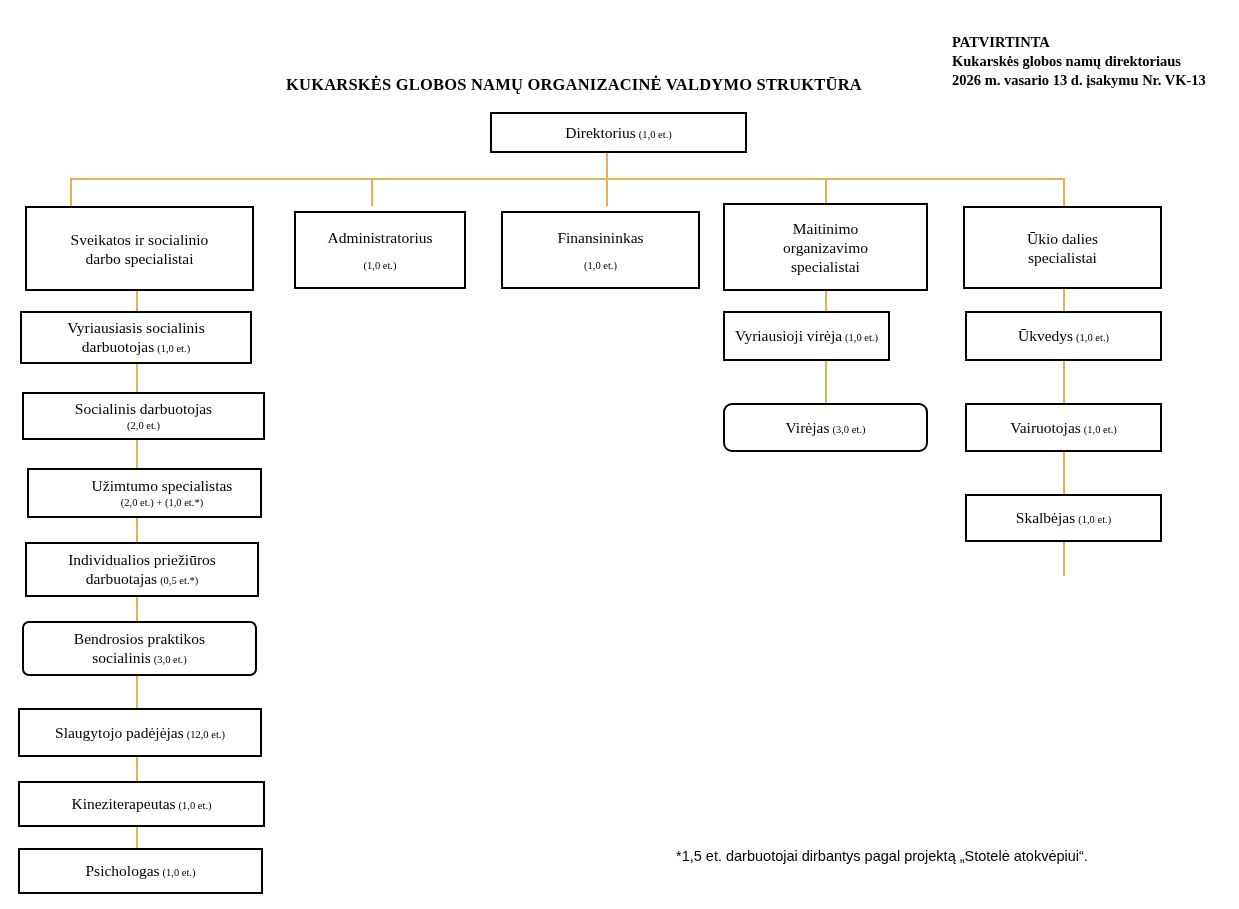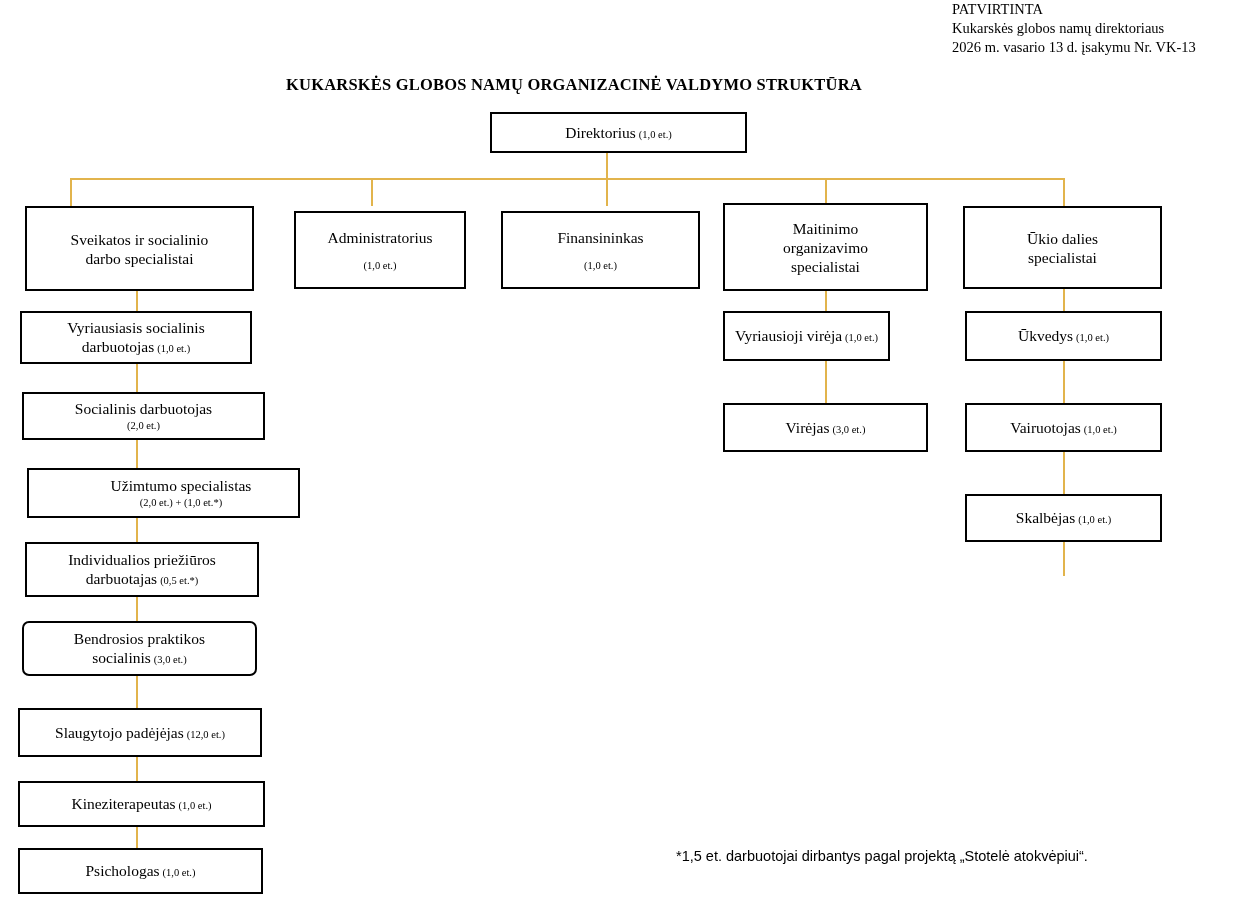--- a/index.html
+++ b/index.html
@@ -85,21 +85,21 @@
     line-height:19px;
     color:#000000;
     white-space:nowrap;
   }
 </style>
 </head>
 <body>
 
 <div id="stage">
 
-  <div class="approval" style="left:952px; top:0;">
+  <div class="approval" style="left:952px; top:33px;font-weight:bold;">
     <div>PATVIRTINTA</div>
     <div>Kukarskės globos namų direktoriaus</div>
     <div>2026 m. vasario 13 d. įsakymu Nr. VK-13</div>
   </div>
 
   <div class="chart-title" style="left:286px; top:75px;">KUKARSKĖS GLOBOS NAMŲ ORGANIZACINĖ VALDYMO STRUKTŪRA</div>
 
   <div class="conn v" style="left:606px; top:152px; height:27px;"></div>
 
   <div class="conn h" style="left:70px; top:178px; width:994px;"></div>
@@ -160,21 +160,21 @@
   <div class="node" style="left:20px; top:311px; width:232px; height:53px;">
     <span class="main">Vyriausiasis socialinis</span>
     <span class="line"><span class="main">darbuotojas</span><span class="sub">(1,0 et.)</span></span>
   </div>
 
   <div class="node" style="left:22px; top:392px; width:243px; height:48px;">
     <span class="main">Socialinis darbuotojas</span>
     <span class="sub block">(2,0 et.)</span>
   </div>
 
-  <div class="node" style="left:27px; top:468px; width:273px; height:50px;padding-left:39px;">
+  <div class="node" style="left:27px; top:468px; width:235px; height:50px;padding-left:39px;">
     <span class="main">Užimtumo specialistas</span>
     <span class="sub block">(2,0 et.) + (1,0 et.*)</span>
   </div>
 
   <div class="node" style="left:25px; top:542px; width:234px; height:55px;">
     <span class="main">Individualios priežiūros</span>
     <span class="line"><span class="main">darbuotajas</span><span class="sub">(0,5 et.*)</span></span>
   </div>
 
   <div class="node" style="left:22px; top:621px; width:235px; height:55px;border-radius:7px;">
@@ -191,21 +191,21 @@
   </div>
 
   <div class="node" style="left:18px; top:848px; width:245px; height:46px;">
     <span class="line"><span class="main">Psichologas</span><span class="sub">(1,0 et.)</span></span>
   </div>
 
   <div class="node" style="left:723px; top:311px; width:167px; height:50px;">
     <span class="line"><span class="main">Vyriausioji virėja</span><span class="sub">(1,0 et.)</span></span>
   </div>
 
-  <div class="node" style="left:723px; top:403px; width:205px; height:49px;">
+  <div class="node" style="left:723px; top:403px; width:205px; height:49px;border-radius:9px;">
     <span class="line"><span class="main">Virėjas</span><span class="sub">(3,0 et.)</span></span>
   </div>
 
   <div class="node" style="left:965px; top:311px; width:197px; height:50px;">
     <span class="line"><span class="main">Ūkvedys</span><span class="sub">(1,0 et.)</span></span>
   </div>
 
   <div class="node" style="left:965px; top:403px; width:197px; height:49px;">
     <span class="line"><span class="main">Vairuotojas</span><span class="sub">(1,0 et.)</span></span>
   </div>

